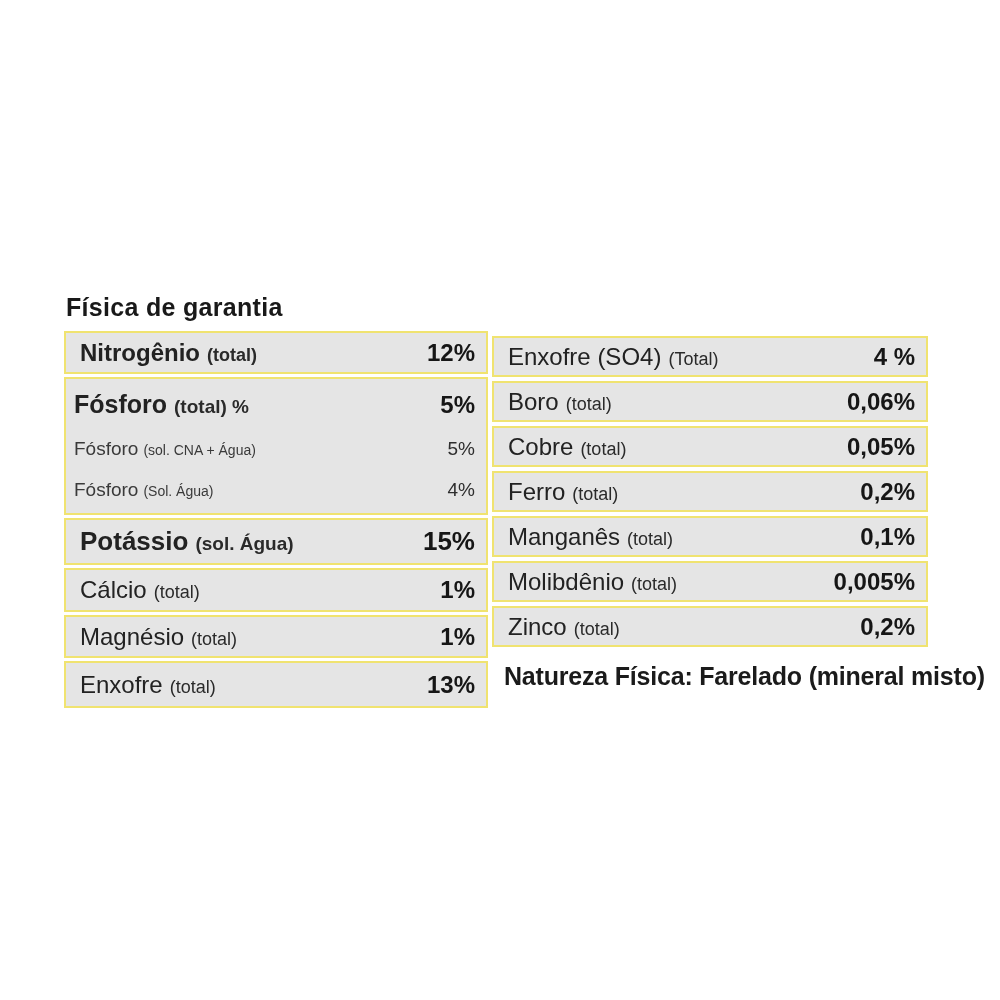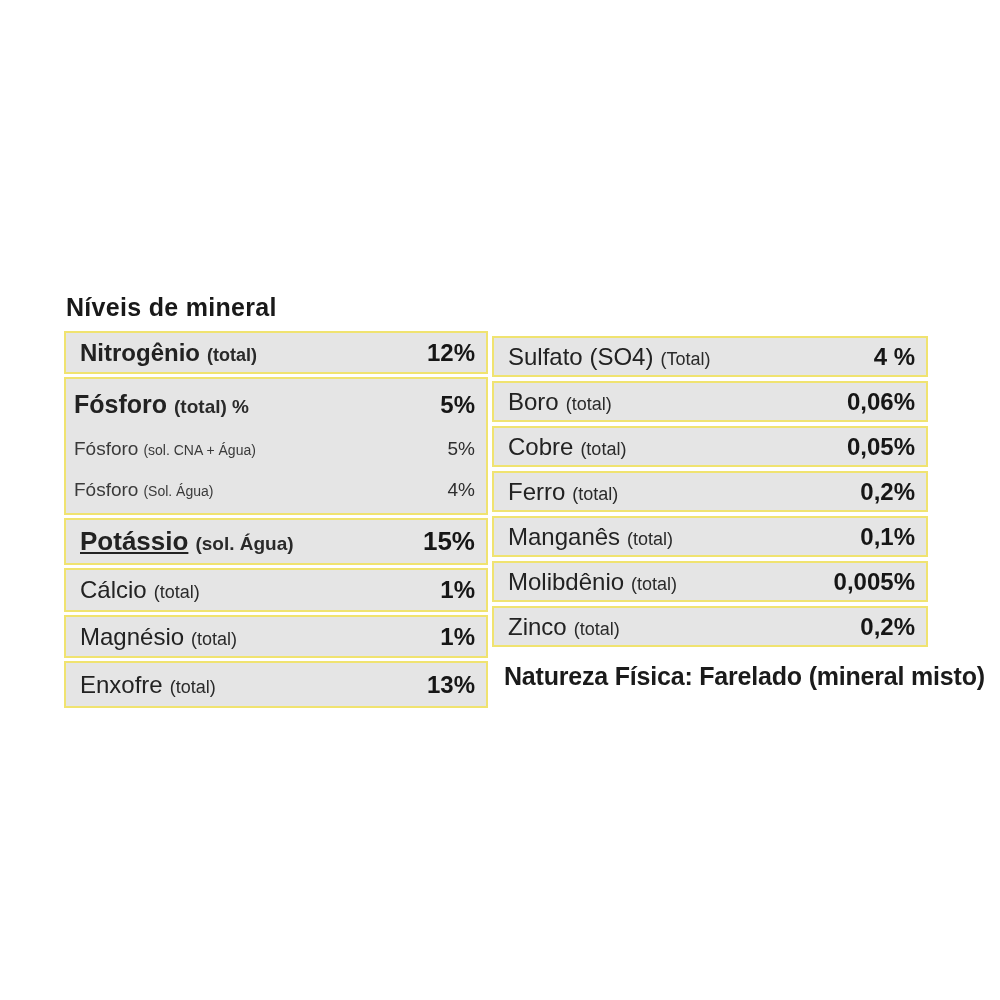--- a/index.html
+++ b/index.html
@@ -62,40 +62,40 @@
   }
   .fline { display: flex; justify-content: space-between; align-items: baseline; }
   .fline-main .nm { font-size: 25px; font-weight: bold; }
   .fline-main .ql { font-size: 19px; font-weight: bold; }
   .fline-main .val { font-size: 24px; }
   .fline-sub { margin-top: 19px; }
   .fline-sub .nm { font-size: 19px; color: #3a3a3a; }
   .fline-sub .ql { font-size: 14px; margin-left: 5px; color: #3a3a3a; }
   .fline-sub .val { font-size: 19px; font-weight: normal; color: #2e2e2e; }
 
-  .row-potassio .nm { font-size: 26px; text-decoration: underline; }
+  .row-potassio .nm { font-size: 26px; }
   .row-potassio .ql { font-size: 19px; }
   .row-potassio .val { font-size: 26px; }
 
   .footer-note {
     margin-top: 15px;
     padding-left: 12px;
     font-size: 25px;
     font-weight: bold;
     color: #1b1b1b;
     white-space: nowrap;
     letter-spacing: -0.2px;
   }
 </style>
 </head>
 <body>
 
 <div class="page">
 
-  <div class="title">Níveis de mineral</div>
+  <div class="title">Física de garantia</div>
 
   <div class="tables">
 
     <div class="col-left">
 
       <div class="cell row-bold h-nitrogenio">
         <div class="label">
           <span class="nm">Nitrogênio</span>
           <span class="ql">(total)</span>
         </div>
@@ -157,21 +157,21 @@
         </div>
         <div class="val">13%</div>
       </div>
 
     </div>
 
     <div class="col-right">
 
       <div class="cell">
         <div class="label">
-          <span class="nm">Sulfato (SO4)</span>
+          <span class="nm">Enxofre (SO4)</span>
           <span class="ql">(Total)</span>
         </div>
         <div class="val">4 %</div>
       </div>
 
       <div class="cell">
         <div class="label">
           <span class="nm">Boro</span>
           <span class="ql">(total)</span>
         </div>

